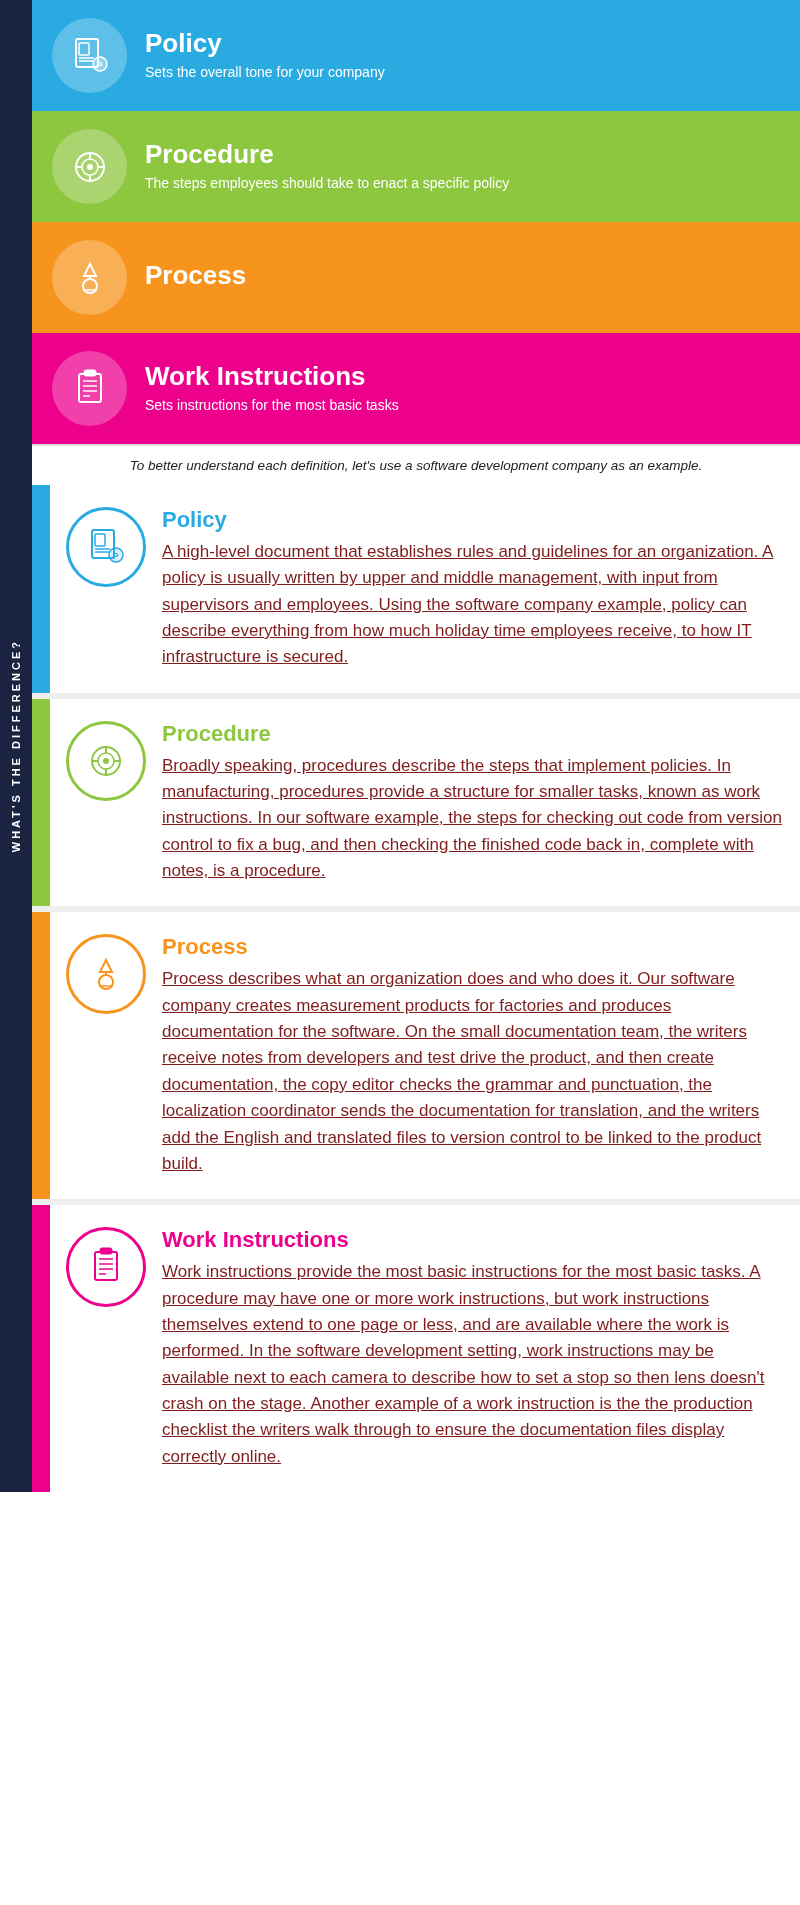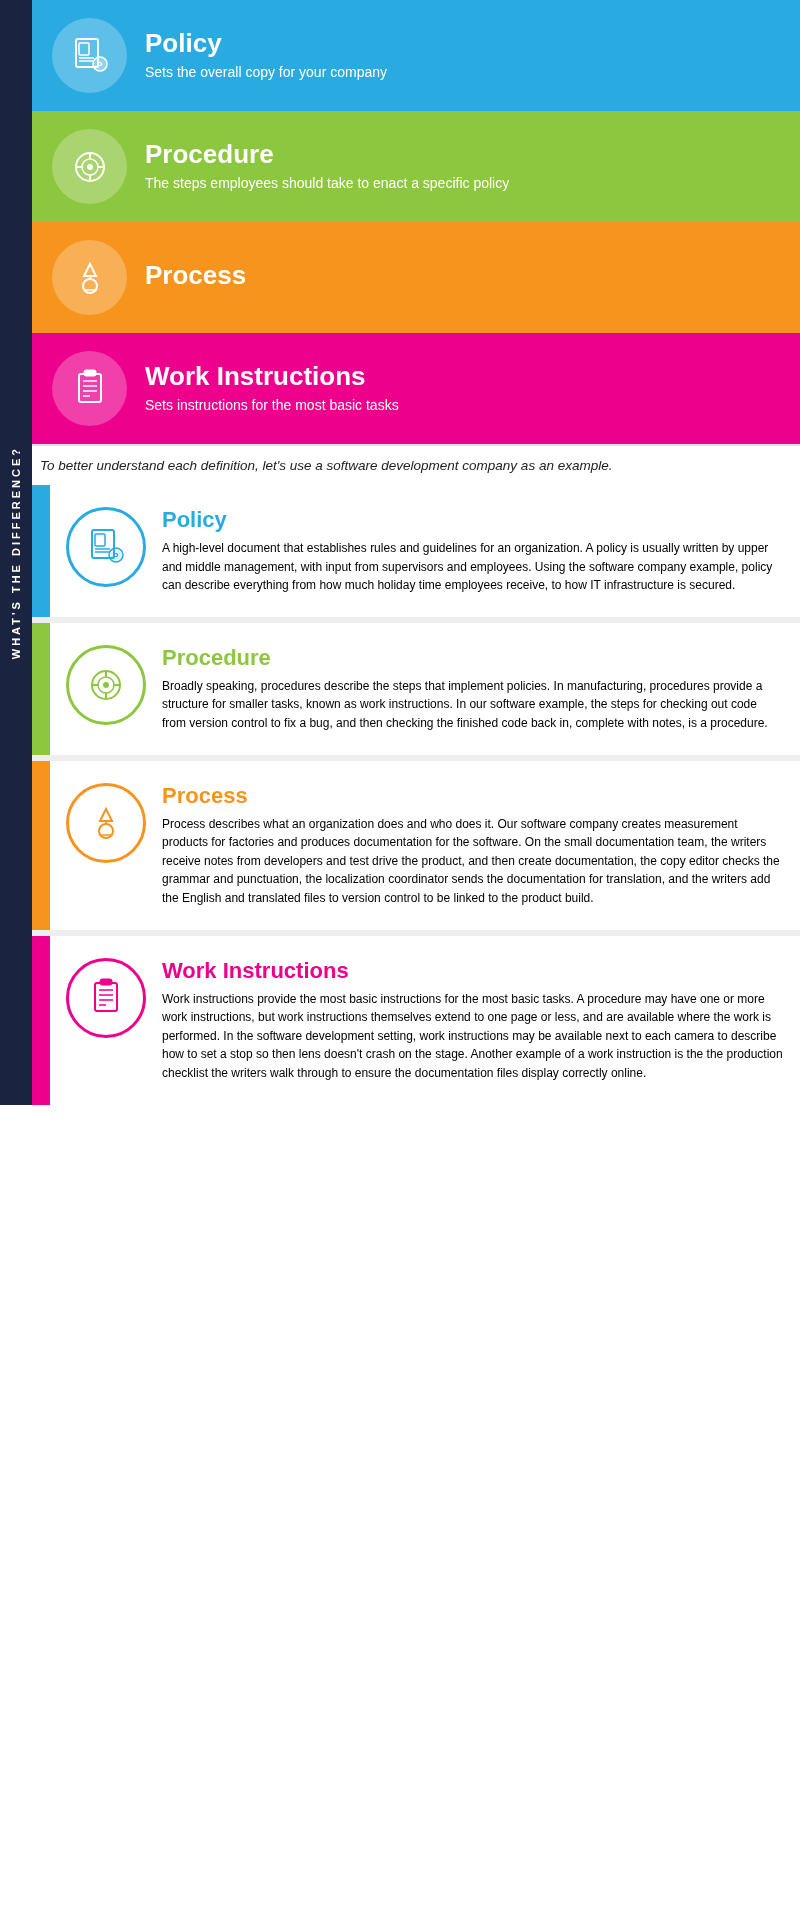--- a/index.html
+++ b/index.html
@@ -76,25 +76,26 @@
     }
 
     .banner-text p {
       font-size: 14px;
       color: #fff;
       line-height: 1.4;
     }
 
     
     .intro-text {
-      padding: 12px 8px;
+      padding: 12px 24px;
       font-size: 13.5px;
       font-style: italic;
       color: #222;
       border-top: 2px solid #ddd;
+      text-align: center;
     }
 
     
     .detail-wrapper {
       display: flex;
       width: 100%;
     }
 
     .detail-sidebar-strip {
       width: 18px;
@@ -141,23 +142,24 @@
       font-weight: 900;
       margin-bottom: 6px;
     }
 
     .detail-text h3.policy-title { color: #29abe2; }
     .detail-text h3.procedure-title { color: #8dc63f; }
     .detail-text h3.process-title { color: #f7941d; }
     .detail-text h3.workinstr-title { color: #ec008c; }
 
     .detail-text p {
-      font-size: 12px;
-      color: #000000;
+      font-size: 17px;
+      color: #7f1d1d;
       line-height: 1.55;
+      text-decoration: underline;
     }
 
     .section-divider {
       height: 6px;
       background: #eee;
     }
   </style>
 </head>
 <body>
 
@@ -175,21 +177,21 @@
           <rect x="8" y="5" width="22" height="28" rx="2" stroke="white" stroke-width="2" fill="none"></rect>
           <rect x="11" y="9" width="10" height="12" rx="1" stroke="white" stroke-width="1.5" fill="none"></rect>
           <line x1="11" y1="24" x2="26" y2="24" stroke="white" stroke-width="1.5"></line>
           <line x1="11" y1="27" x2="26" y2="27" stroke="white" stroke-width="1.5"></line>
           <circle cx="32" cy="30" r="7" fill="white" fill-opacity="0.3" stroke="white" stroke-width="1.5"></circle>
           <text x="28.5" y="34" font-size="9" fill="white" font-weight="bold">P</text>
         </svg>
       </div>
       <div class="banner-text">
         <h2>Policy</h2>
-        <p>Sets the overall copy for your company</p>
+        <p>Sets the overall tone for your company</p>
       </div>
     </div>
 
     <div class="banner-section procedure-banner">
       <div class="banner-icon">
         <svg viewBox="0 0 44 44" fill="none" xmlns="http://www.w3.org/2000/svg">
           <circle cx="22" cy="22" r="14" stroke="white" stroke-width="2" fill="none"></circle>
           <circle cx="22" cy="22" r="8" stroke="white" stroke-width="1.5" fill="none"></circle>
           <circle cx="22" cy="22" r="3" fill="white"></circle>
           <line x1="22" y1="8" x2="22" y2="14" stroke="white" stroke-width="2"></line>

